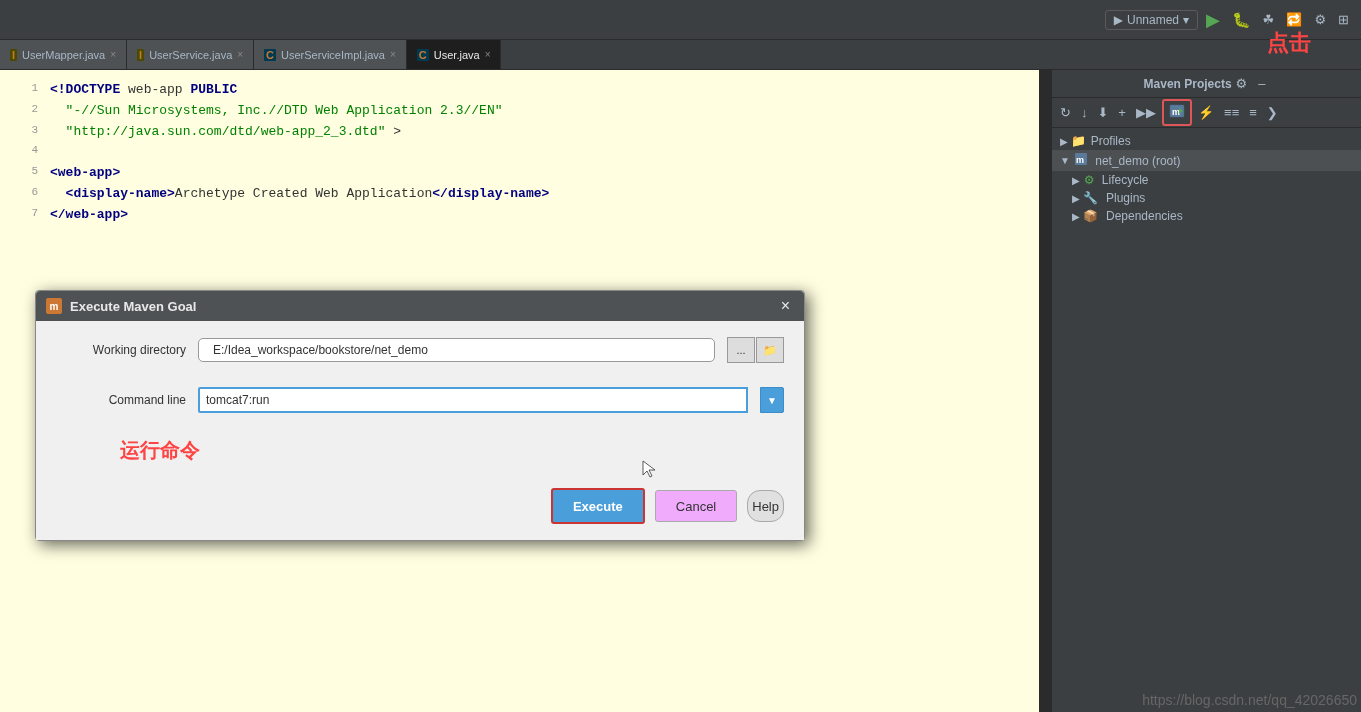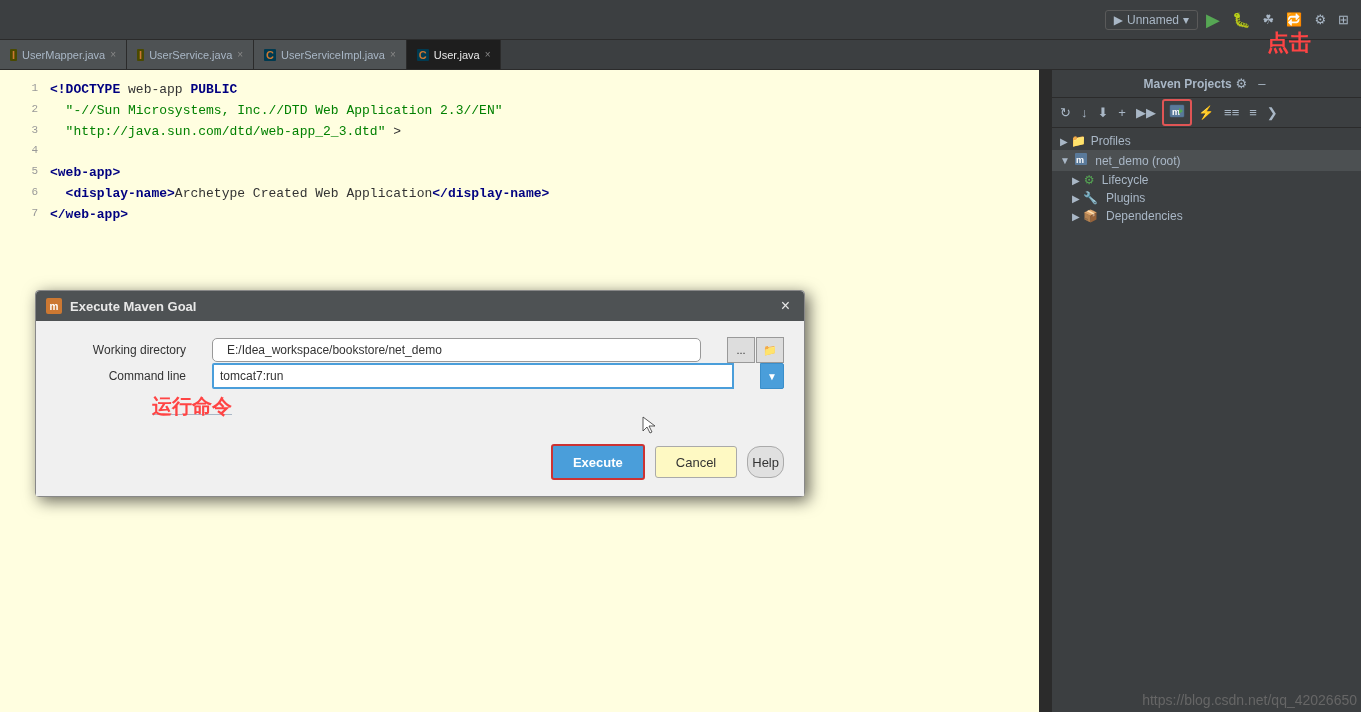--- a/index.html
+++ b/index.html
@@ -245,22 +245,22 @@
       padding: 0 4px;
       border-radius: 2px;
     }
     .dialog-body {
       padding: 16px 20px;
       background: #f0f0f0;
     }
     .dialog-row {
       display: flex;
       align-items: center;
-      margin-bottom: 0;
-      gap: 26px;
+      margin-bottom: 24px;
+      gap: 12px;
     }
     .dialog-label {
       width: 130px;
       font-size: 12px;
       color: #333;
       text-align: right;
     }
     .dialog-input {
       flex: 1;
       height: 24px;
@@ -327,21 +327,21 @@
       color: white;
       padding: 4px 20px;
       font-size: 13px;
       font-weight: bold;
       cursor: pointer;
       border-radius: 3px;
       min-width: 90px;
       height: 36px;
     }
     .cancel-btn {
-      background: #fef9c3;
+      background: #f0abfc;
       border: 1px solid #aaa;
       color: #333;
       padding: 4px 20px;
       font-size: 13px;
       cursor: pointer;
       border-radius: 3px;
       height: 32px;
     }
     .help-btn {
       background: #e0e0e0;
@@ -546,21 +546,21 @@
         <button class="browse-btn">📁</button>
       </div>
     </div>
 
     <div class="dialog-row">
       <label class="dialog-label">Command line</label>
       <input class="dialog-cmd-input" type="text" value="tomcat7:run" style="flex: 1 1 0%; border-radius: 2px 0px 0px 2px;">
       <div class="dialog-cmd-dropdown">▼</div>
     </div>
 
-    <div style="margin-top: 4px; margin-left: 96px; text-decoration: underline;">
+    <div style="margin-top: 4px; margin-left: 64px;">
       <span style="color:#ff4444; font-size:20px; font-weight:bold; font-family:Arial;">运行命令</span>
     </div>
   </div>
   <div class="dialog-footer">
 
     <div style="position:absolute; left: 605px; bottom: 58px; pointer-events:none;">
       <svg width="16" height="20" viewBox="0 0 16 20">
         <polygon points="2,2 2,16 6,12 9,18 11,17 8,11 14,11" fill="white" stroke="#333" stroke-width="0.8"></polygon>
       </svg>
     </div>

